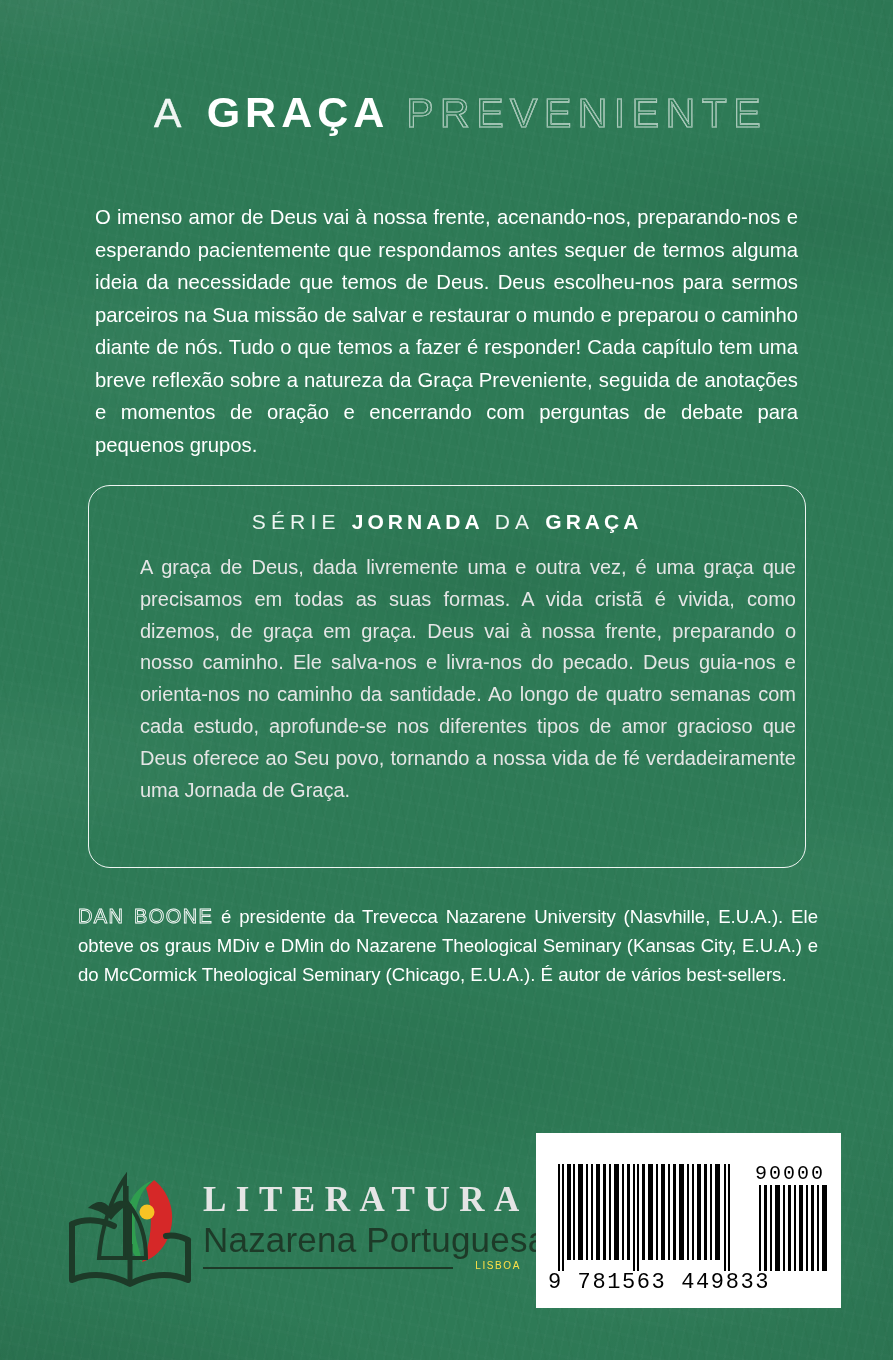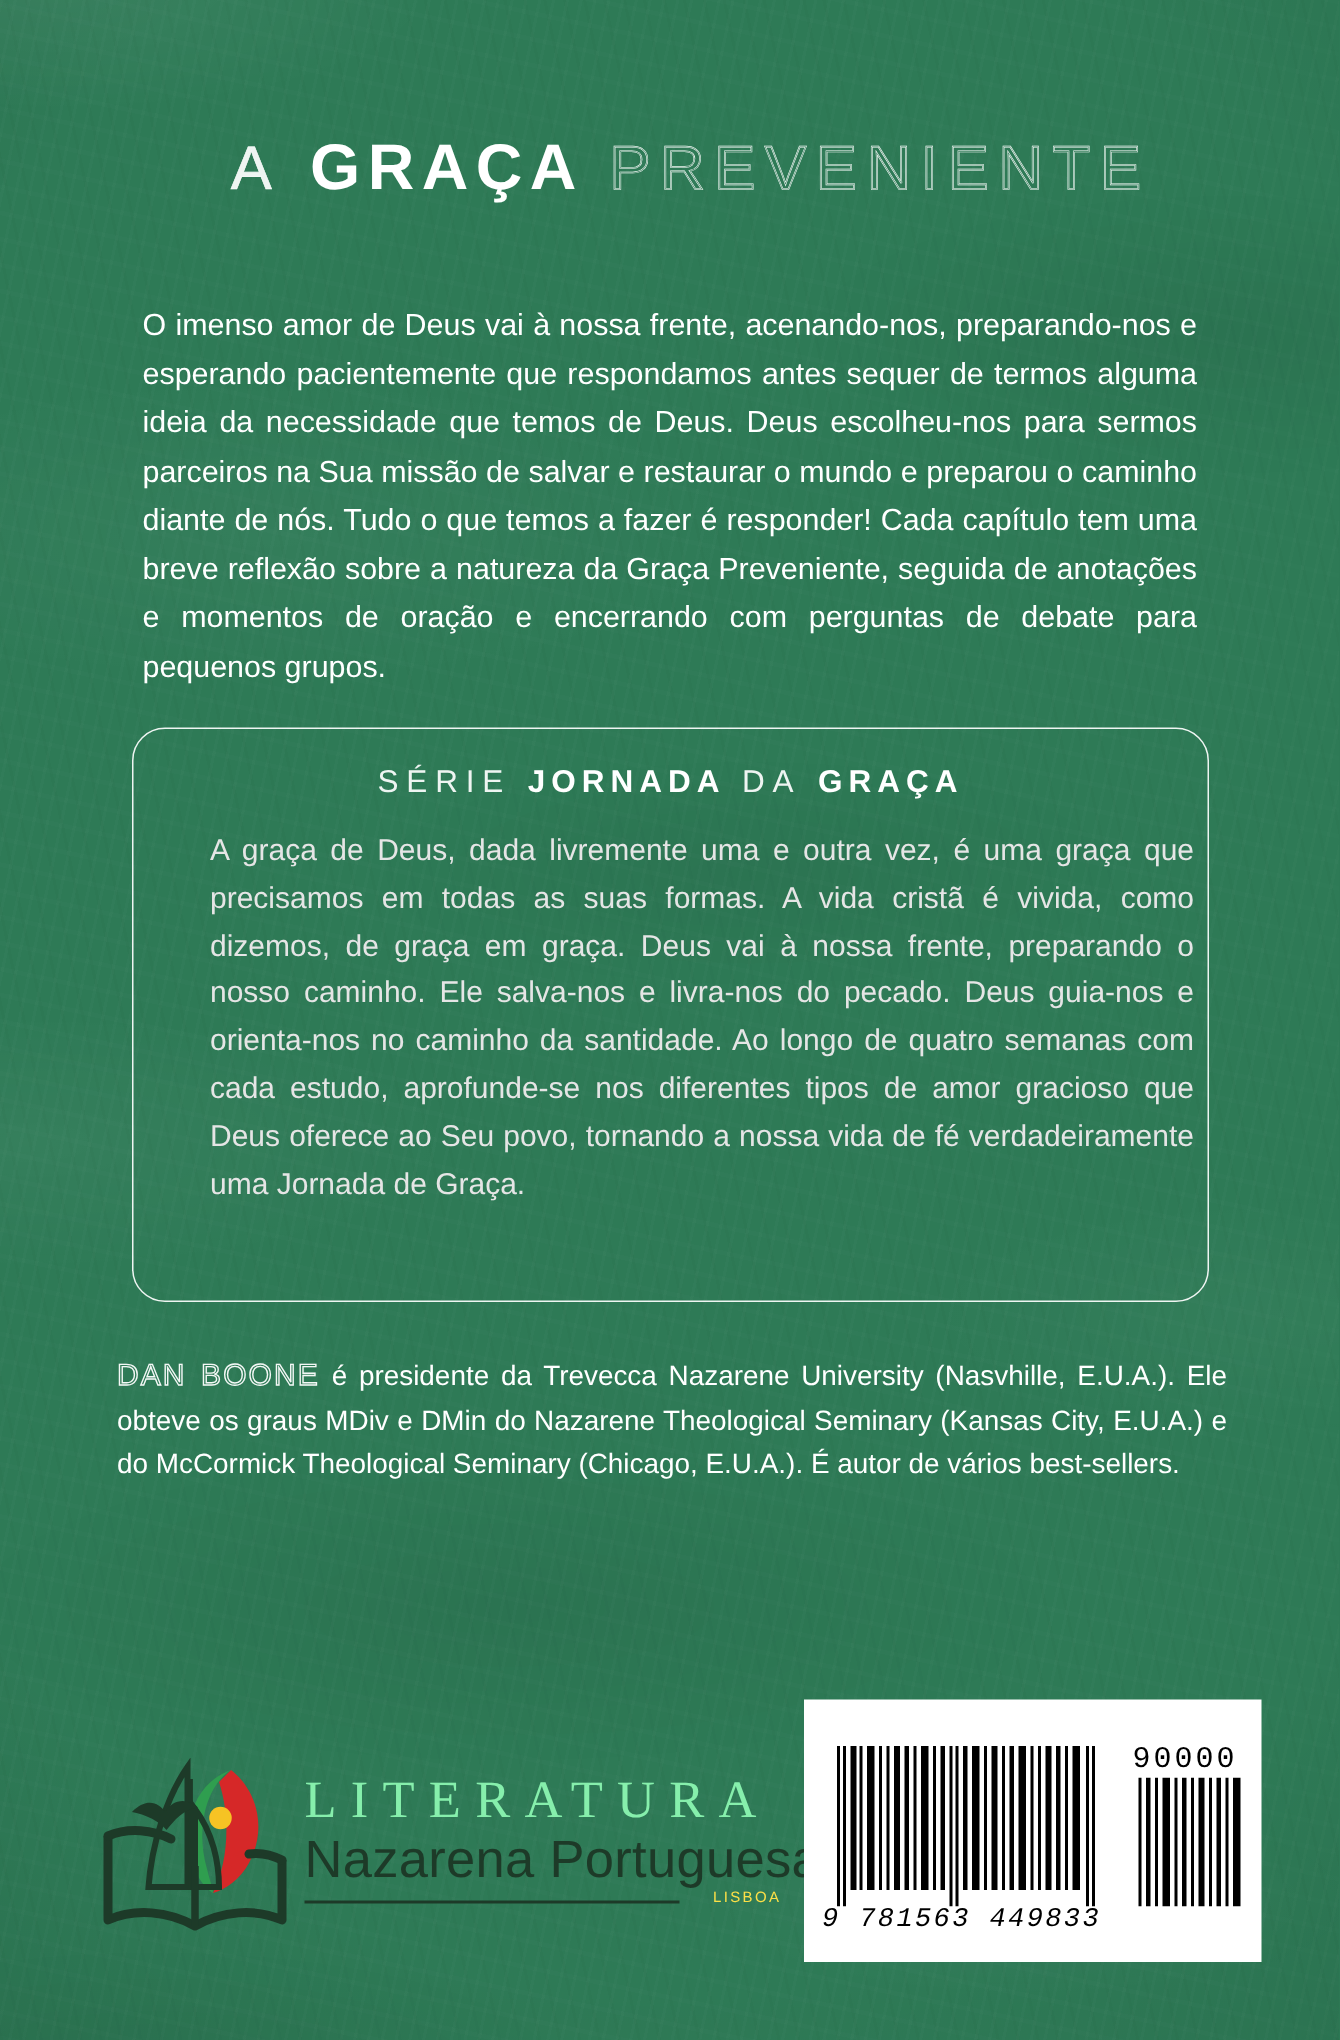--- a/index.html
+++ b/index.html
@@ -168,24 +168,24 @@
     position: absolute;
     left: 68px;
     top: 1172px;
     width: 460px;
     height: 120px;
   }
   .logo-mark { position: absolute; left: 0; top: 0; width: 130px; height: 118px; }
   .logo-type { position: absolute; left: 135px; top: 8px; width: 320px; }
   .logo-type .lit {
     font-family: "Liberation Serif", serif;
-    font-weight: 400;
+    font-weight: 700;
     font-size: 35px;
     letter-spacing: 9.5px;
-    color: #86efac;
+    color: #e5e5e5;
     line-height: 40px;
     white-space: nowrap;
   }
   .logo-type .naz {
     font-size: 35px;
     font-weight: 400;
     color: #1d3a28;
     line-height: 40px;
     letter-spacing: .2px;
     white-space: nowrap;
@@ -248,25 +248,24 @@
   .bc-addon {
     position: absolute;
     left: 222px; top: 52px;
     width: 72px; height: 86px;
   }
   .bc-digits {
     position: absolute;
     left: 12px; top: 137px;
     width: 190px;
     font-family: "Liberation Mono", monospace;
-    font-size: 18px;
+    font-size: 22px;
     letter-spacing: 1.6px;
     color: #000;
     white-space: nowrap;
-    font-style: italic;
   }
   .bars { display: block; width: 100%; height: 100%; }
 </style>
 </head>
 <body>
 
 <div id="cover">
   <div class="tex"></div>
   <div class="tex2"></div>
   <div class="vig"></div>

